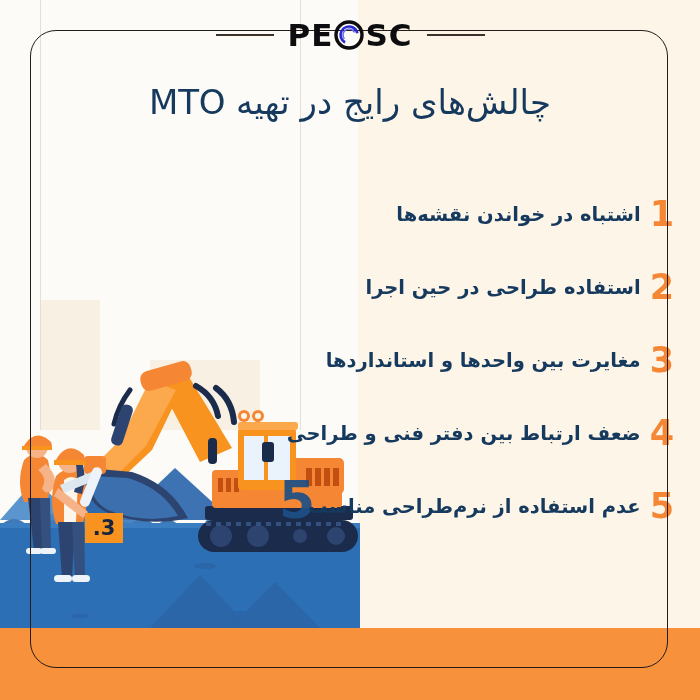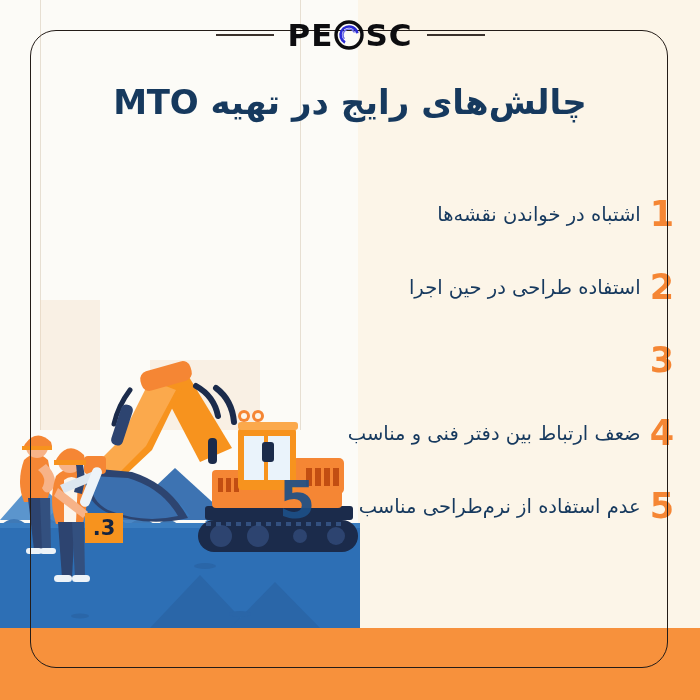--- a/index.html
+++ b/index.html
@@ -35,39 +35,39 @@
   .logo-text{
     font-family:"DejaVu Sans","Liberation Sans",sans-serif;
     font-weight:bold;font-size:31px;letter-spacing:1px;color:#0d0d10;
     line-height:1;display:flex;align-items:center;
   }
   .logo-o{position:relative;width:30px;height:30px;margin:0 1px;display:inline-block;}
   
   .title{
     position:absolute;left:60px;top:78px;width:580px;
     text-align:center;color:#16395e;
-    font-size:34px;font-weight:bold;line-height:1.45;
+    font-size:34px;font-weight:normal;line-height:1.45;
     letter-spacing:-.2px;z-index:30;
     direction:rtl;
   }
   
   .list{
     position:absolute;right:26px;top:178px;width:400px;z-index:30;direction:rtl;
   }
   .item{
     display:flex;align-items:center;justify-content:flex-start;
     gap:9px;height:73px;
   }
   .num{
     font-family:"DejaVu Sans","Liberation Sans",sans-serif;
     font-size:35px;font-weight:bold;color:#F58634;line-height:1;
     min-width:20px;text-align:center;flex:0 0 auto;
   }
   .item-text{
-    font-size:19.5px;font-weight:normal;color:#16395e;line-height:1.3;
+    font-size:19.5px;font-weight:bold;color:#16395e;line-height:1.3;
     white-space:nowrap;
   }
   
   .illo{position:absolute;left:0;top:330px;width:360px;height:298px;z-index:20;}
   .illo svg{display:block;}
   .badge3{
     position:absolute;left:85px;top:513px;width:38px;height:30px;background:#F7931E;
     color:#16243f;font-weight:bold;font-size:21px;
     display:flex;align-items:center;justify-content:center;z-index:26;
     font-family:"DejaVu Sans","Liberation Sans",sans-serif;
@@ -233,24 +233,25 @@
     <div class="item">
       <span class="num">1</span>
       <span class="item-text">اشتباه در خواندن نقشه‌ها</span>
     </div>
     <div class="item">
       <span class="num">2</span>
       <span class="item-text">استفاده طراحی در حین اجرا</span>
     </div>
     <div class="item">
       <span class="num">3</span>
+      <span class="item-text">مغایرت بین واحدها و استانداردها</span>
     </div>
     <div class="item">
       <span class="num">4</span>
-      <span class="item-text">ضعف ارتباط بین دفتر فنی و مناسب</span>
+      <span class="item-text">ضعف ارتباط بین دفتر فنی و طراحی</span>
     </div>
     <div class="item">
       <span class="num">5</span>
       <span class="item-text">عدم استفاده از نرم‌طراحی مناسب</span>
     </div>
   </div>
 
   <div class="frame"></div>
 
 </div>

